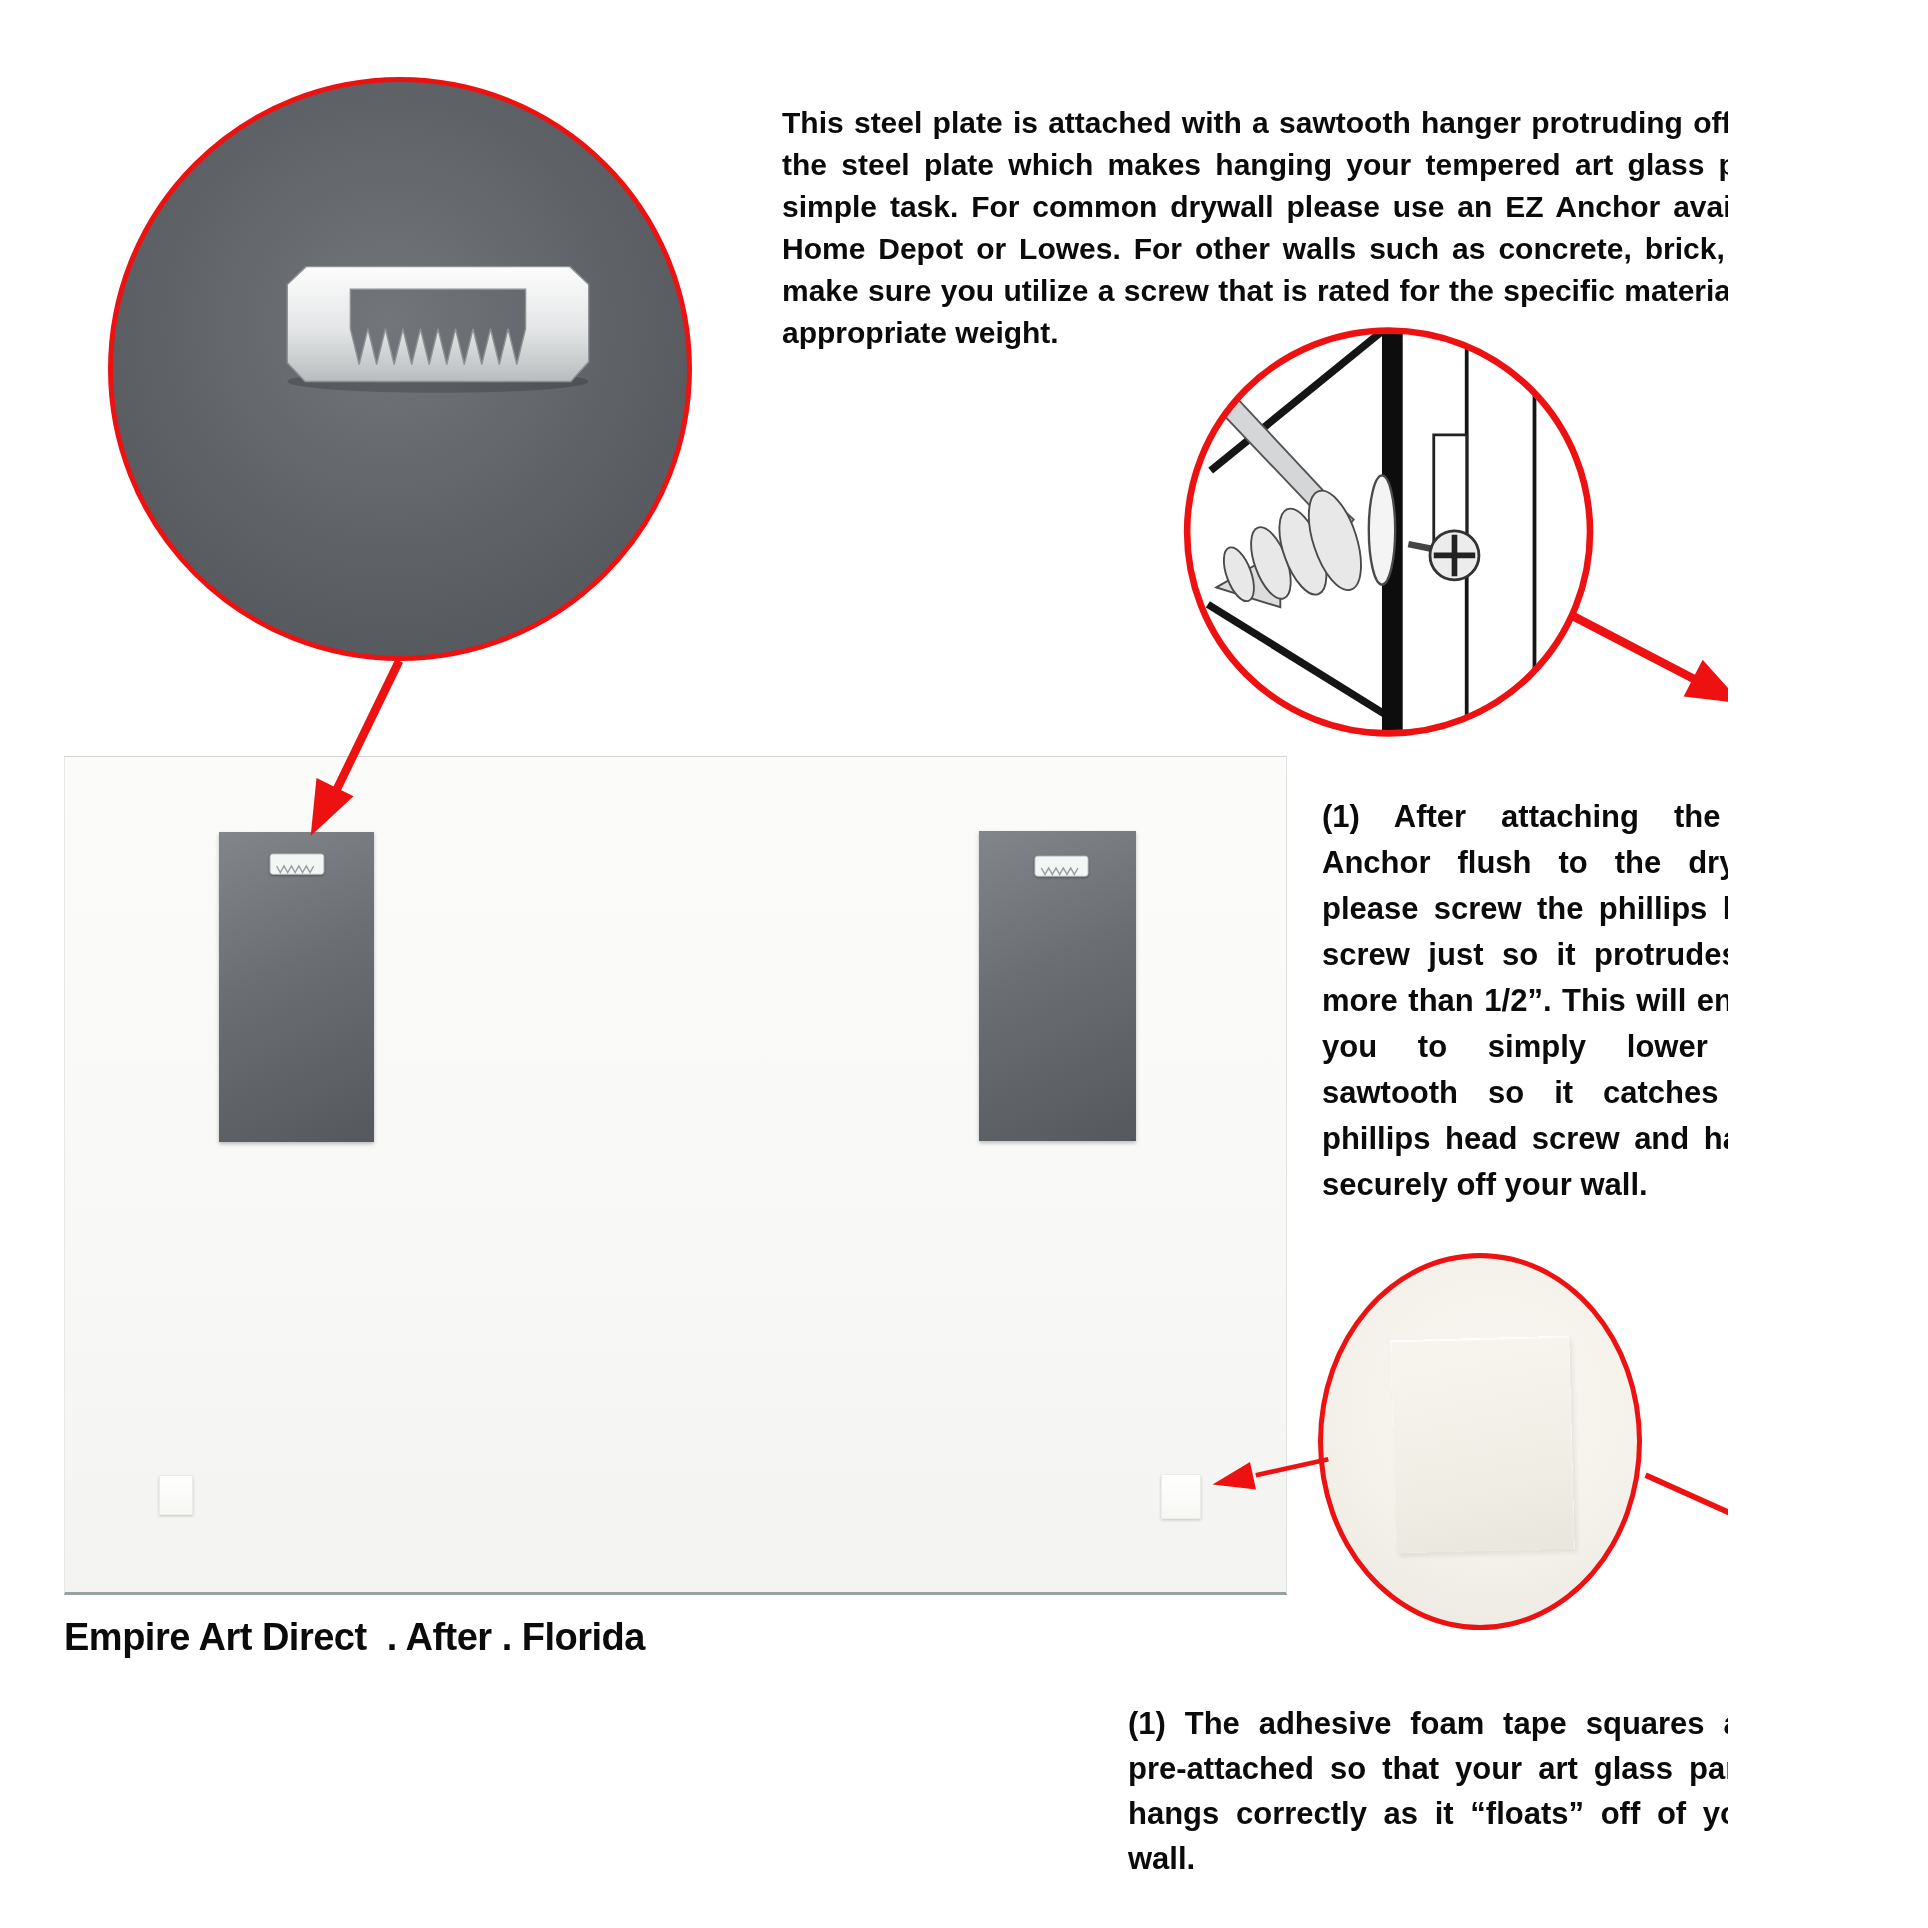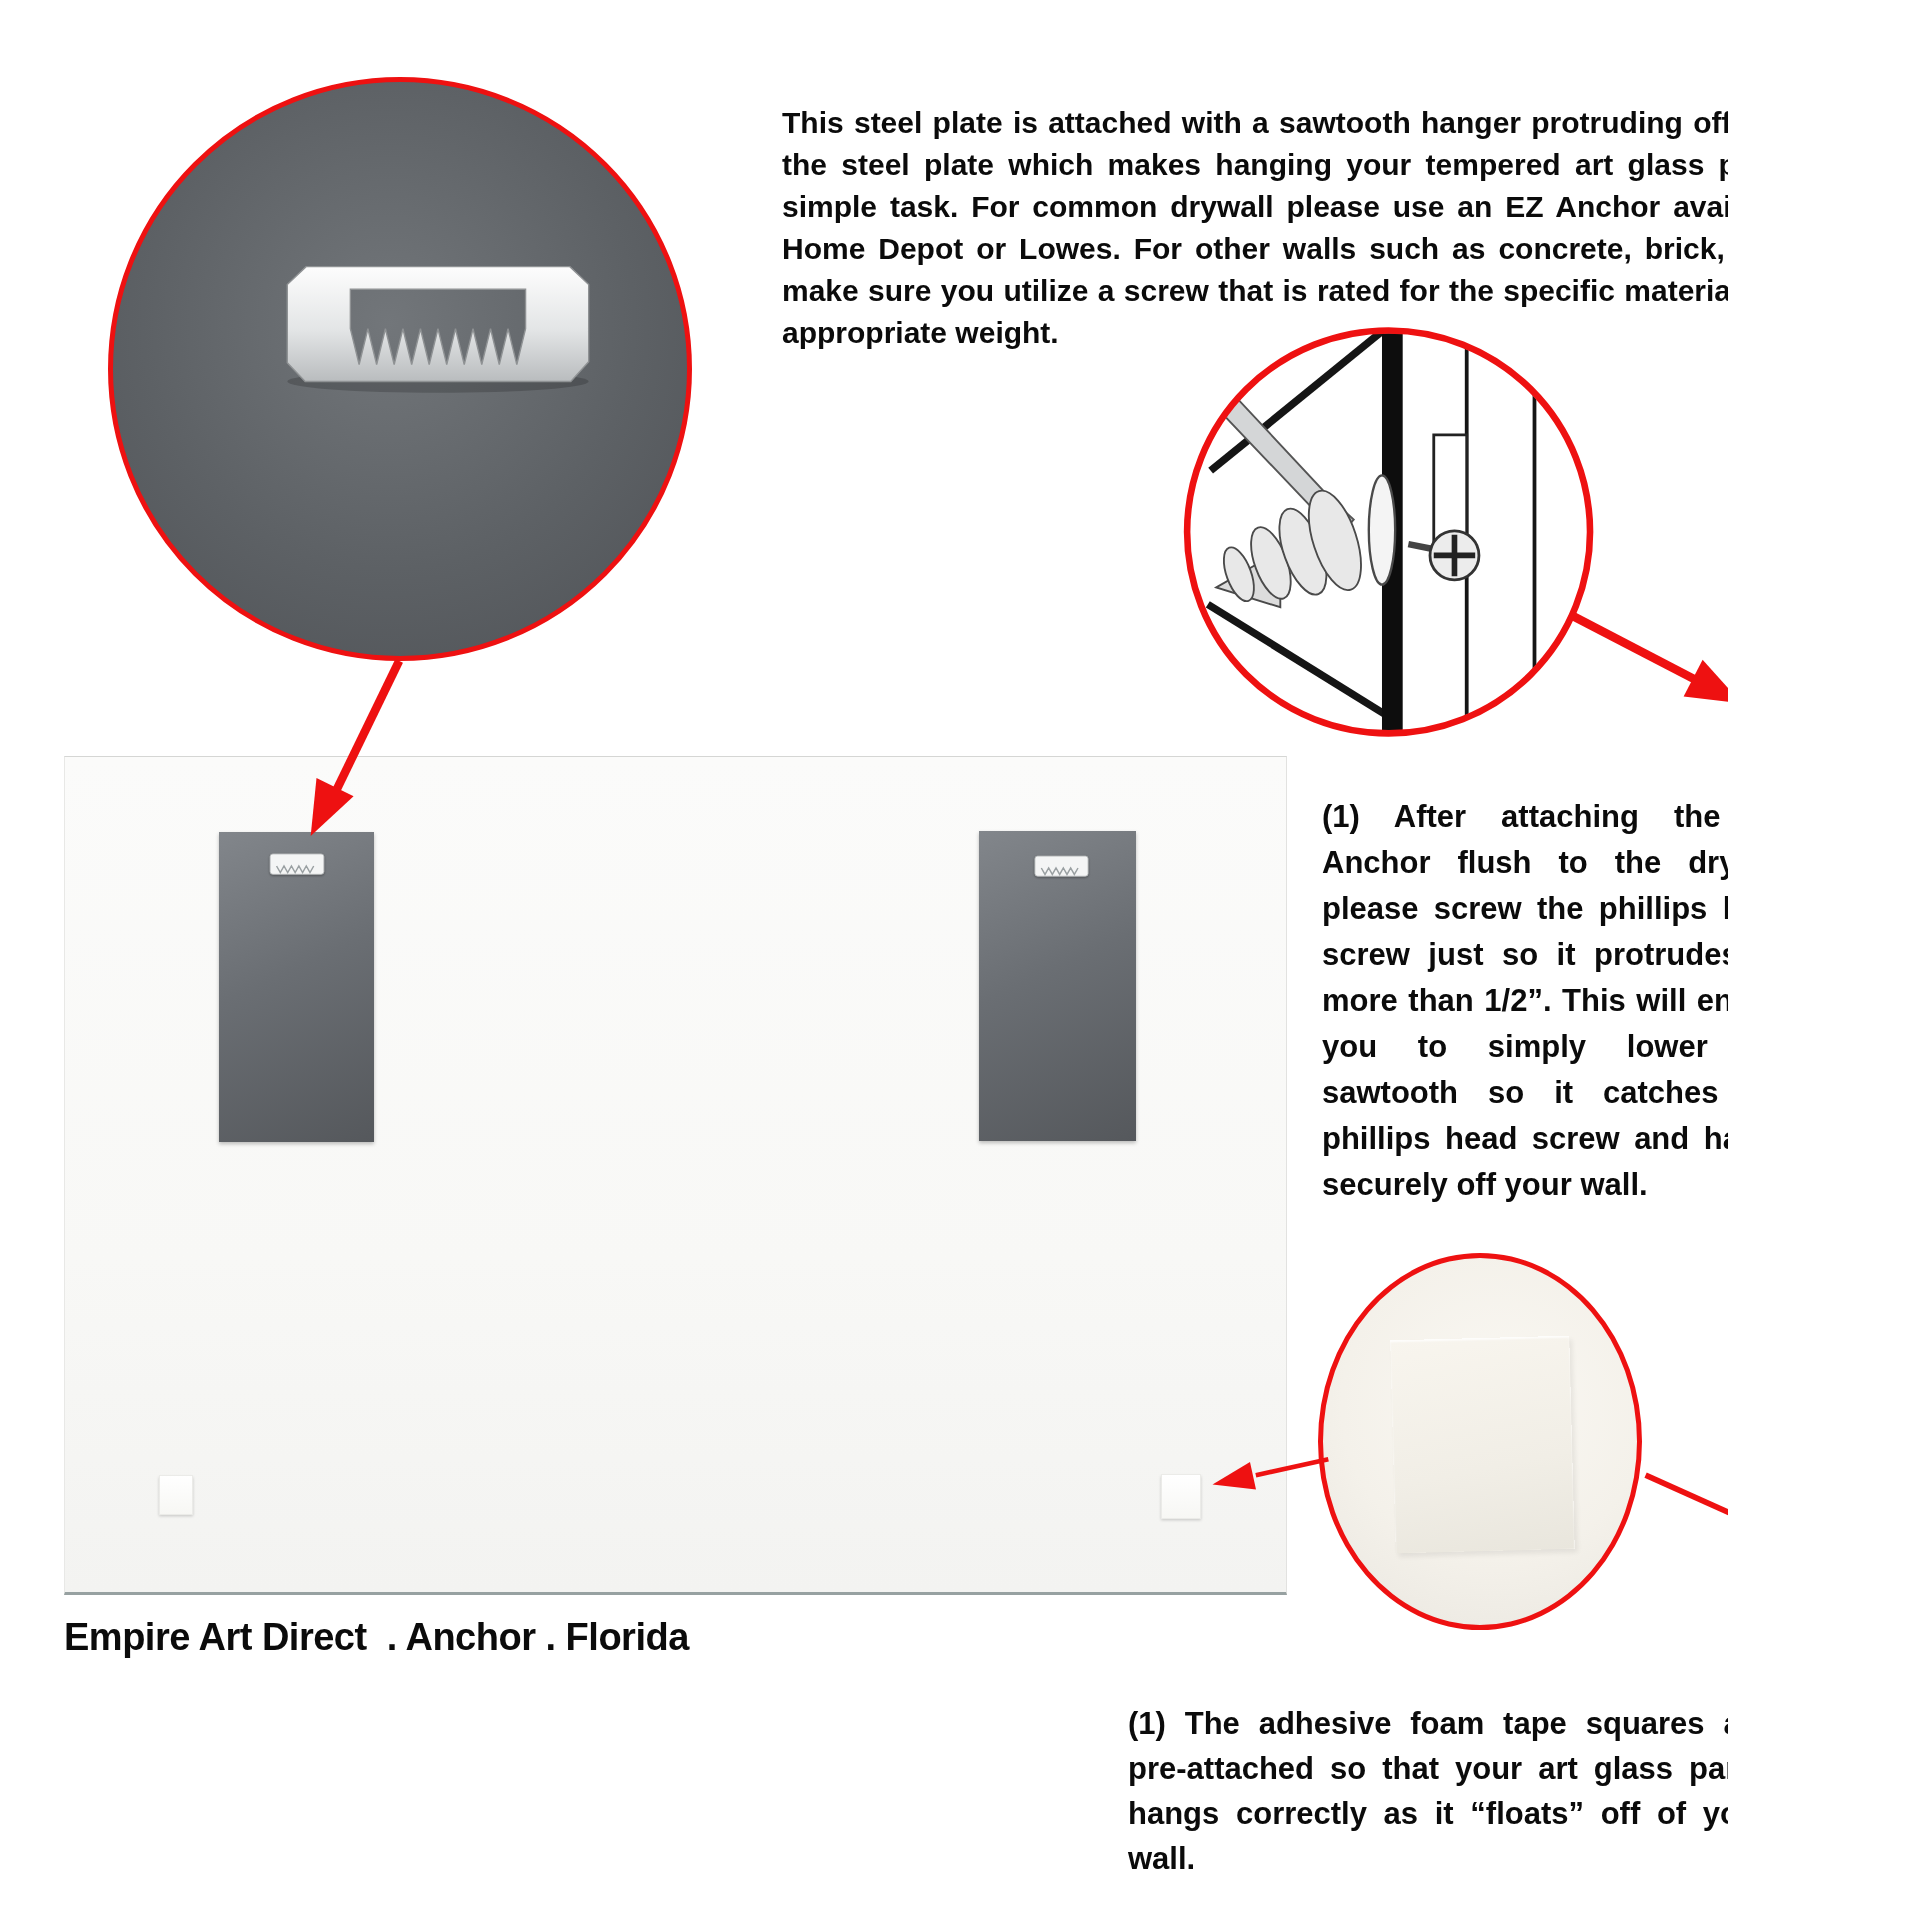--- a/index.html
+++ b/index.html
@@ -97,21 +97,21 @@
     </svg>
   </div>
 
   <div id="foam-closeup" class="abs">
     <div class="foam-big"></div>
   </div>
 
   <div id="intro-para" class="abs para">This steel plate is attached with a sawtooth hanger protruding off the back of the steel plate which makes hanging your tempered art glass panel a very simple task. For common drywall please use an EZ Anchor available at any Home Depot or Lowes. For other walls such as concrete, brick, etc., please make sure you utilize a screw that is rated for the specific material to hold the appropriate weight.</div>
   <div id="step1-para" class="abs para">(1) After attaching the EZ Anchor flush to the drywall please screw the phillips head screw just so it protrudes no more than 1/2”. This will enable you to simply lower the sawtooth so it catches the phillips head screw and hangs securely off your wall.</div>
   <div id="step2-para" class="abs para">(1) The adhesive foam tape squares are pre-attached so that your art glass panel hangs correctly as it “floats” off of your wall.</div>
-  <div id="brand-line" class="abs">Empire Art Direct  . Anchor . Florida</div>
+  <div id="brand-line" class="abs">Empire Art Direct  . After . Florida</div>
 
   <svg id="overlay" class="abs" width="1928" height="1928" viewBox="0 0 2048 2048">
     <defs>
       <clipPath id="midClip">
           <circle cx="1475" cy="565" r="211"></circle>
         </clipPath>
       <pattern id="hatch" width="38" height="38" patternUnits="userSpaceOnUse" patternTransform="rotate(-45)">
         <rect width="38" height="38" fill="#ffffff"></rect>
         <line x1="0" y1="0" x2="38" y2="0" stroke="#222222" stroke-width="3"></line>
       </pattern>

